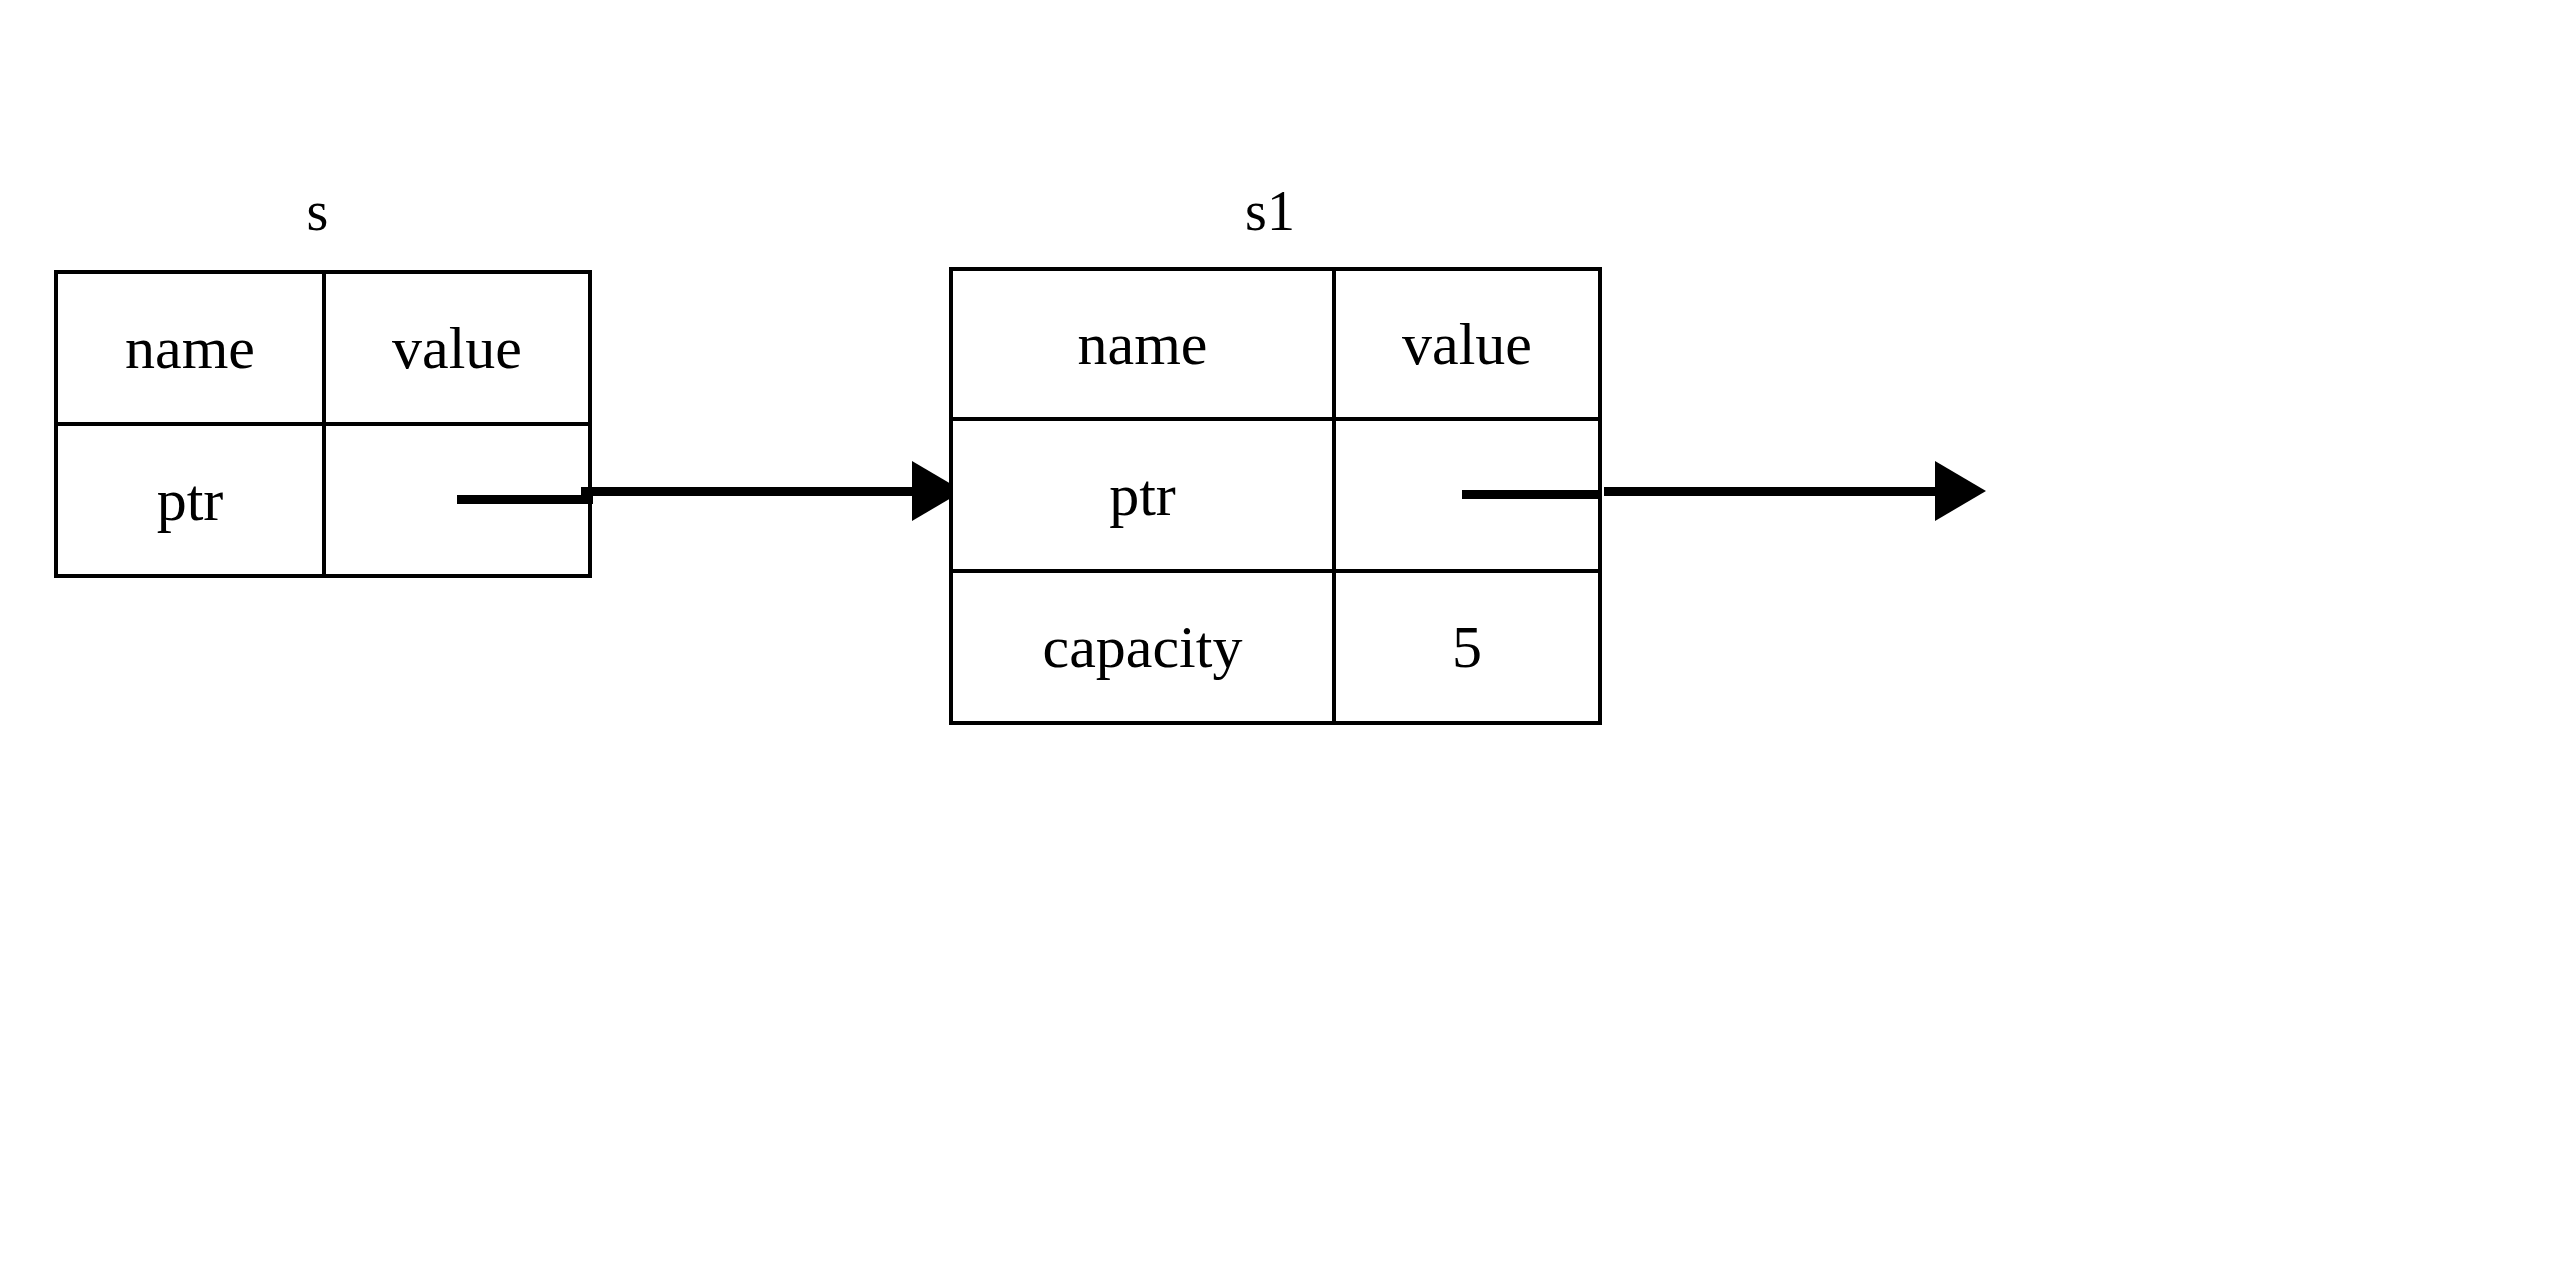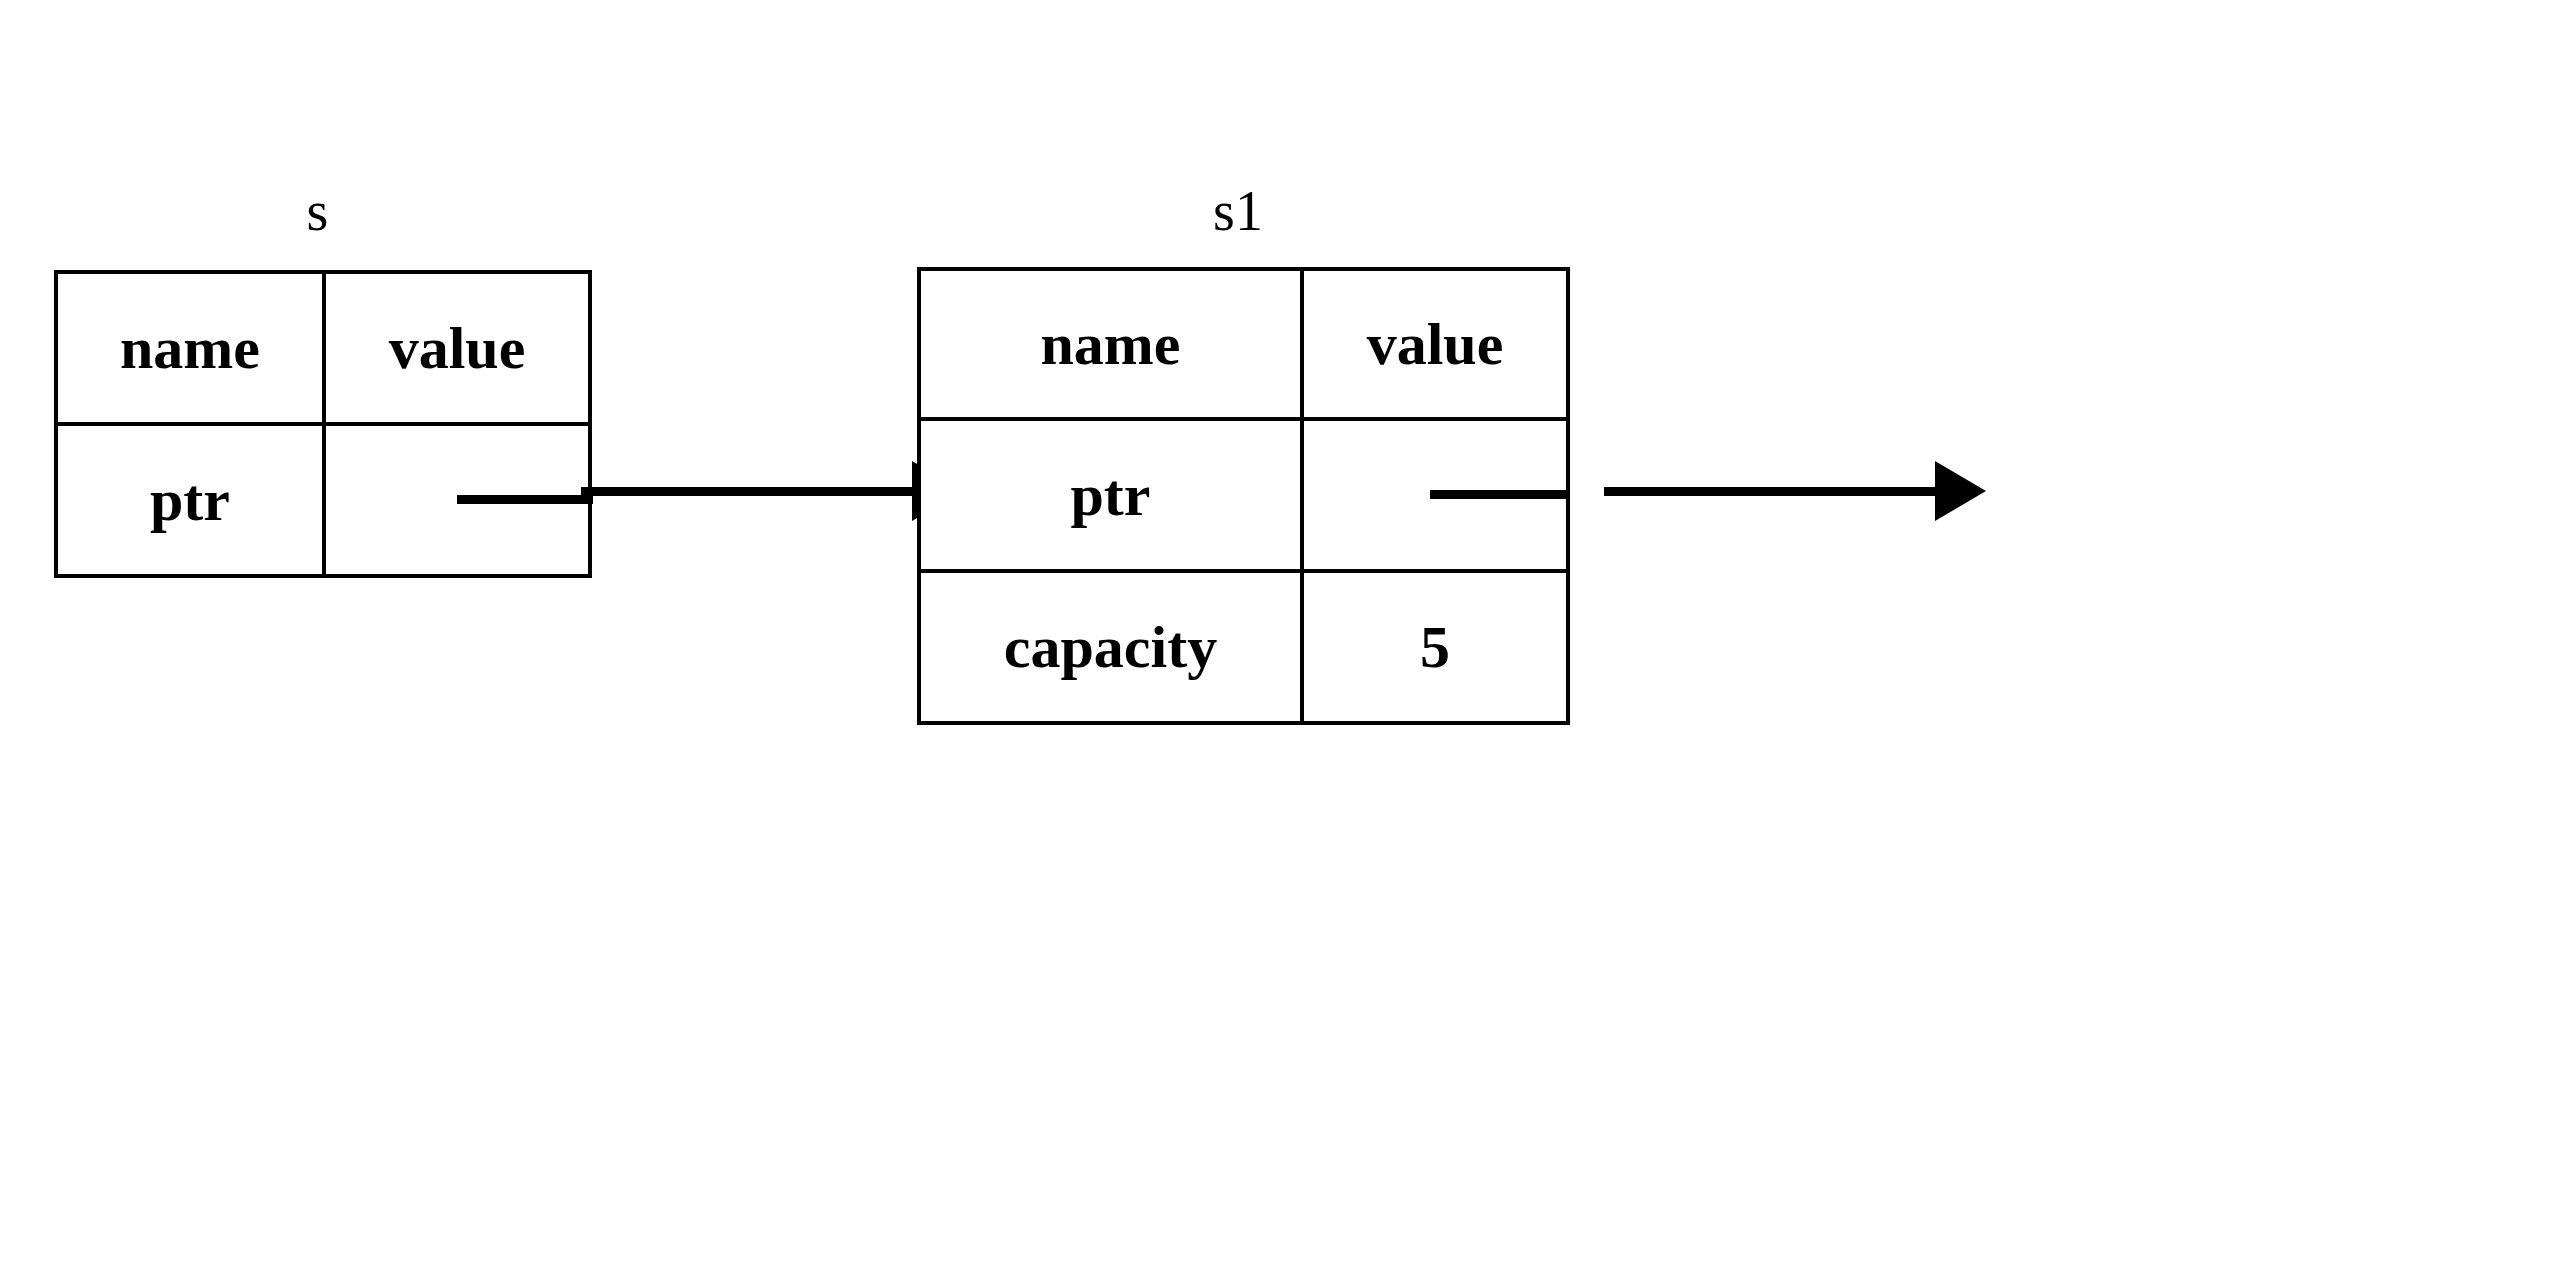--- a/index.html
+++ b/index.html
@@ -41,21 +41,20 @@
   }
   .memtable td {
     border: 4.9px solid #000000;
     text-align: center;
     vertical-align: middle;
     font-size: 60px;
     line-height: 60px;
     padding: 0;
     white-space: nowrap;
     position: relative;
-    font-weight: bold;
   }
 
   
   .connector {
     position: absolute;
     pointer-events: none;
   }
   .conn-line {
     position: absolute;
     background: #000000;
@@ -98,21 +97,21 @@
         </tr>
       </tbody>
     </table>
   </div>
 
   <div class="connector" style="left:581px; top:457px; width:389px; height:68px;">
     <span class="conn-line" style="left:0px; top:30px; width:335px;"></span>
     <span class="conn-head" style="left:331px; top:3.9px;"></span>
   </div>
 
-  <div class="memblock" style="left:917px; top:175px; width:642px; height:680px;">
+  <div class="memblock" style="left:949px; top:175px; width:642px; height:680px;">
     <div class="memtitle" style="top:7.8px;">s1</div>
 
     <table class="memtable" style="left:0px; top:92px; width:642px;">
       <tbody>
         <tr>
           <td style="width:379px; height:146px;">name</td>
           <td style="width:262px; height:146px;">value</td>
         </tr>
         <tr>
           <td style="height:148px;">ptr</td>

